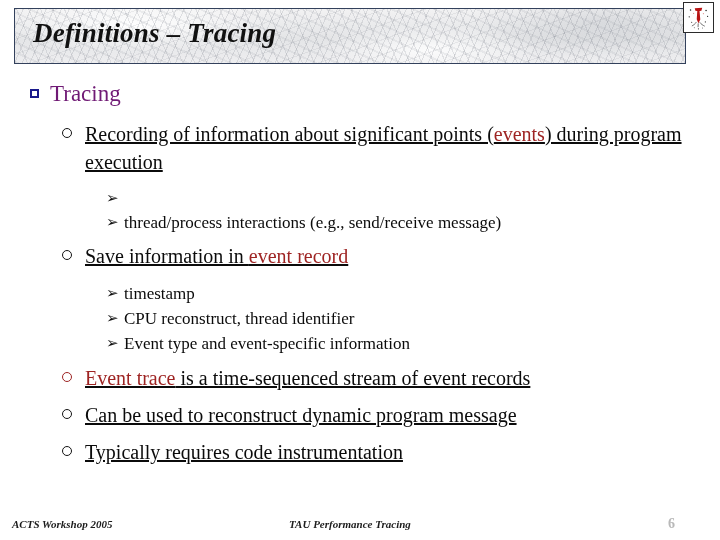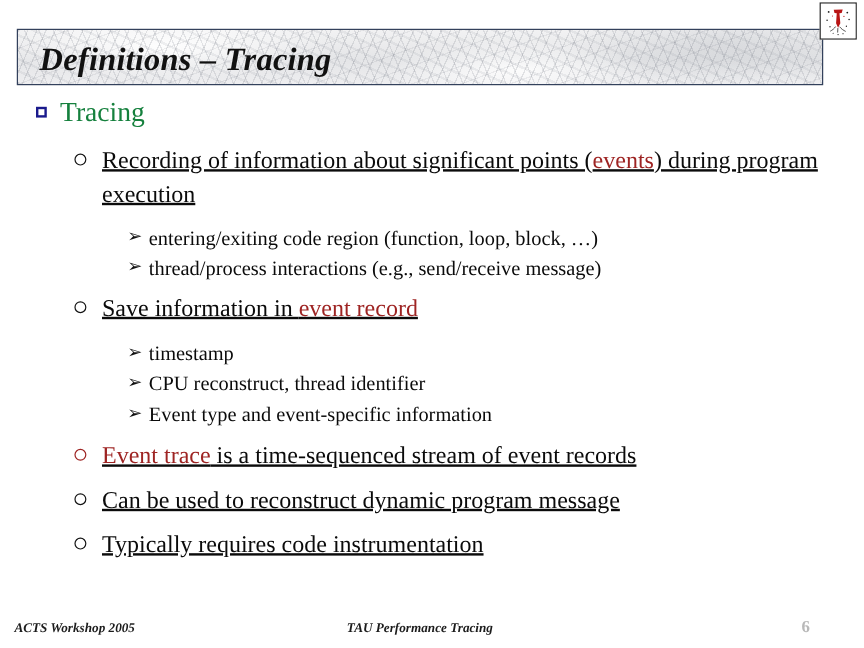--- a/index.html
+++ b/index.html
@@ -12,23 +12,23 @@
     height: 540px;
     position: relative;
     overflow: hidden;
     font-family: "Liberation Serif", "DejaVu Serif", serif;
   }
 
   
   .title-bar {
     position: absolute;
     left: 14px;
-    top: 24px;
+    top: 8px;
     width: 672px;
-    height: 47px;
+    height: 56px;
     border: 1px solid #33415c;
     box-sizing: border-box;
     overflow: hidden;
     background-color: #e9e9ea;
     background-image:
       repeating-linear-gradient(114deg, rgba(120,125,135,0.20) 0px, rgba(120,125,135,0.20) 1px, rgba(255,255,255,0) 1px, rgba(255,255,255,0) 7px),
       repeating-linear-gradient(67deg, rgba(110,115,128,0.17) 0px, rgba(110,115,128,0.17) 1px, rgba(255,255,255,0) 1px, rgba(255,255,255,0) 11px),
       repeating-linear-gradient(25deg, rgba(140,145,155,0.13) 0px, rgba(140,145,155,0.13) 2px, rgba(255,255,255,0) 2px, rgba(255,255,255,0) 9px),
       repeating-linear-gradient(160deg, rgba(100,105,118,0.10) 0px, rgba(100,105,118,0.10) 1px, rgba(255,255,255,0) 1px, rgba(255,255,255,0) 14px),
       radial-gradient(ellipse 200px 40px at 18% 30%, rgba(255,255,255,0.95), rgba(255,255,255,0) 70%),
@@ -86,21 +86,21 @@
   .sq {
     display: inline-block;
     width: 9px;
     height: 9px;
     border: 2px solid #1a1a8c;
     box-sizing: border-box;
     background: transparent;
   }
   .lvl1 .text {
     font-size: 23px;
-    color: #15803d;
+    color: #701a75;
     line-height: 1.26;
     padding-left: 4px;
   }
 
   
   .lvl2 { padding-left: 62px; margin-bottom: 1px; }
   .lvl2 .bullet {
     width: 20px;
     flex: 0 0 20px;
     padding-top: 8px;
@@ -216,21 +216,20 @@
 
   <div class="row lvl2">
     <span class="bullet"><span class="circ"></span></span>
     <span class="text"><span>Recording of information about significant points (</span><span class="hl">events</span><span>) during program execution</span></span>
   </div>
 
   <div class="gap-b"></div>
 
   <div class="row lvl3">
     <span class="bullet">➢</span>
-    <span class="text">entering/exiting code region (function, loop, block, …)</span>
   </div>
 
   <div class="row lvl3">
     <span class="bullet">➢</span>
     <span class="text">thread/process interactions (e.g., send/receive message)</span>
   </div>
 
   <div class="gap-c"></div>
 
   <div class="row lvl2">

